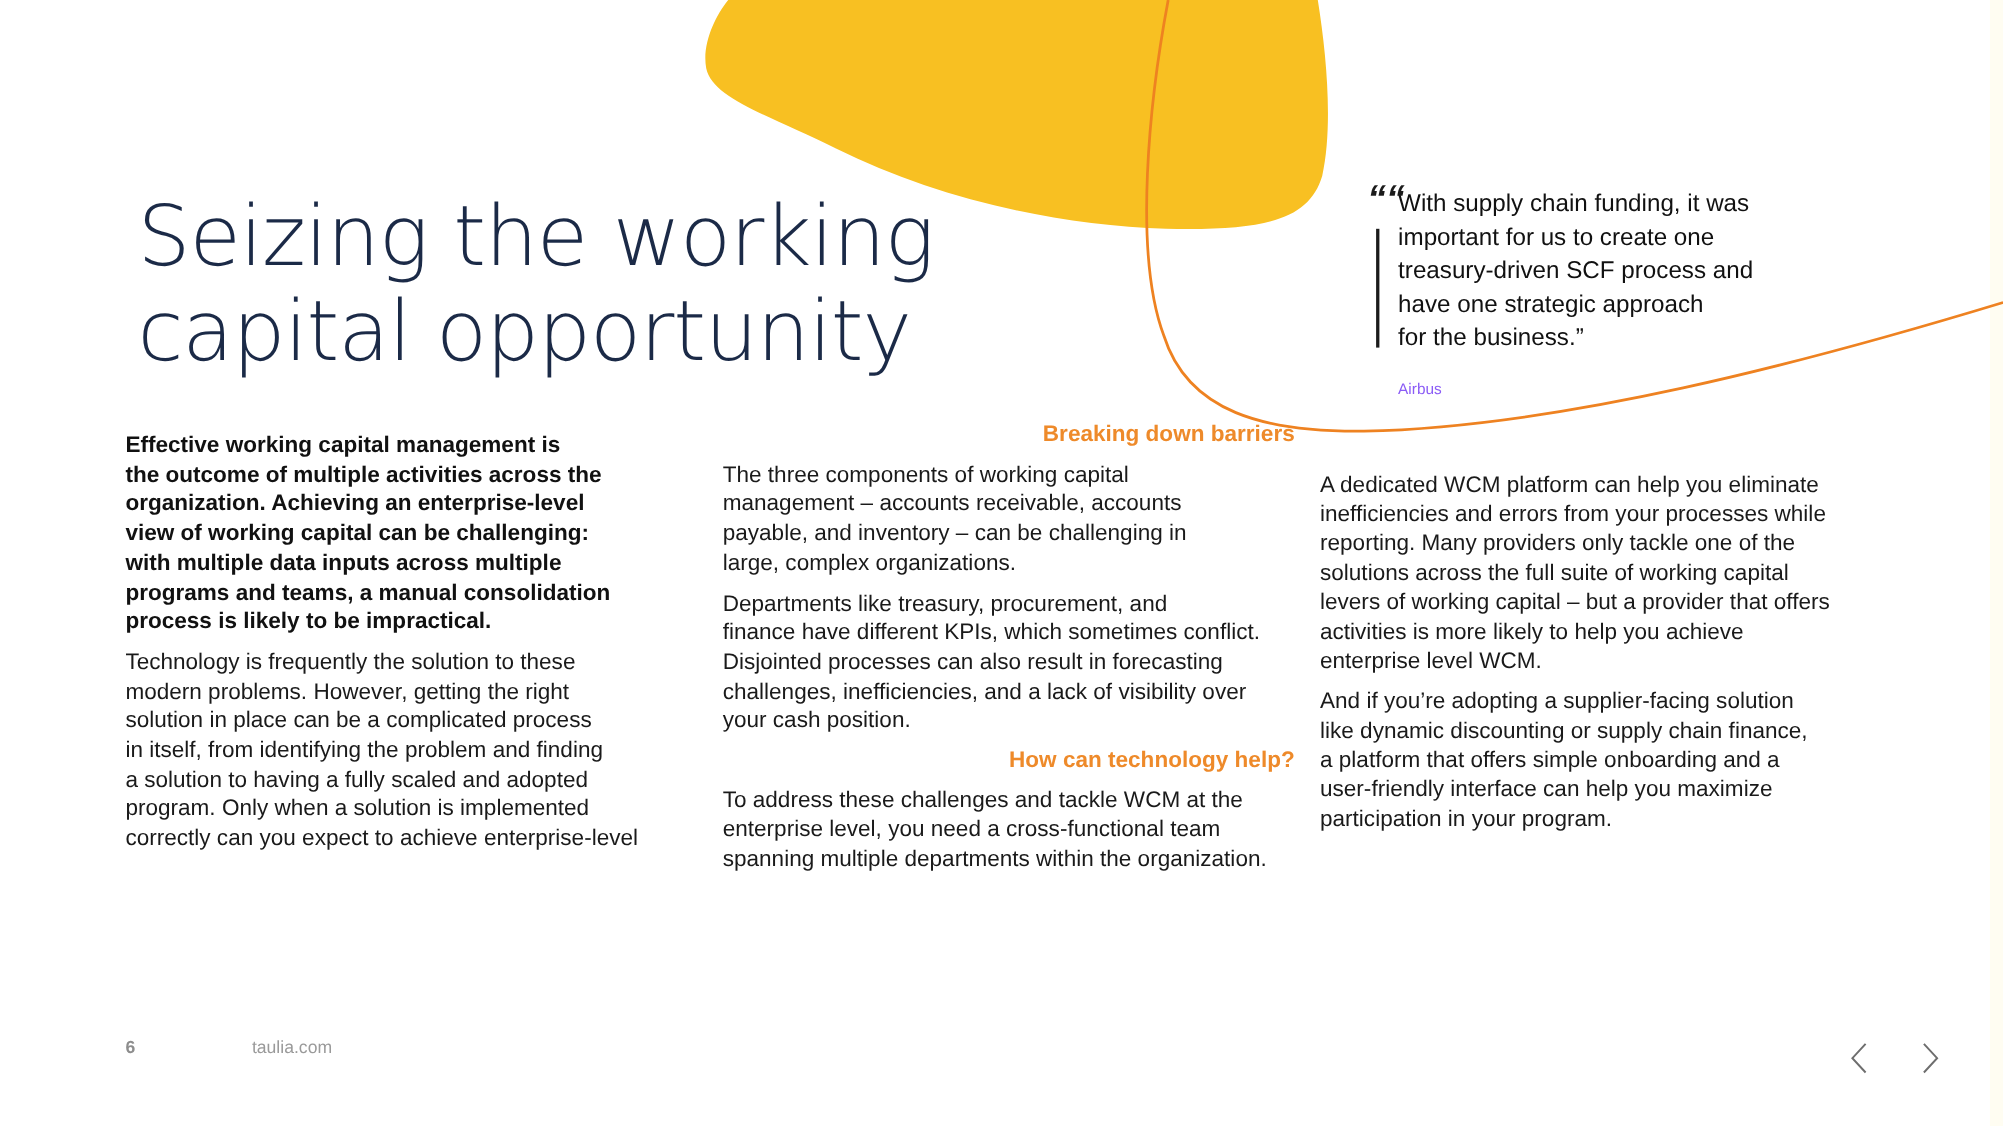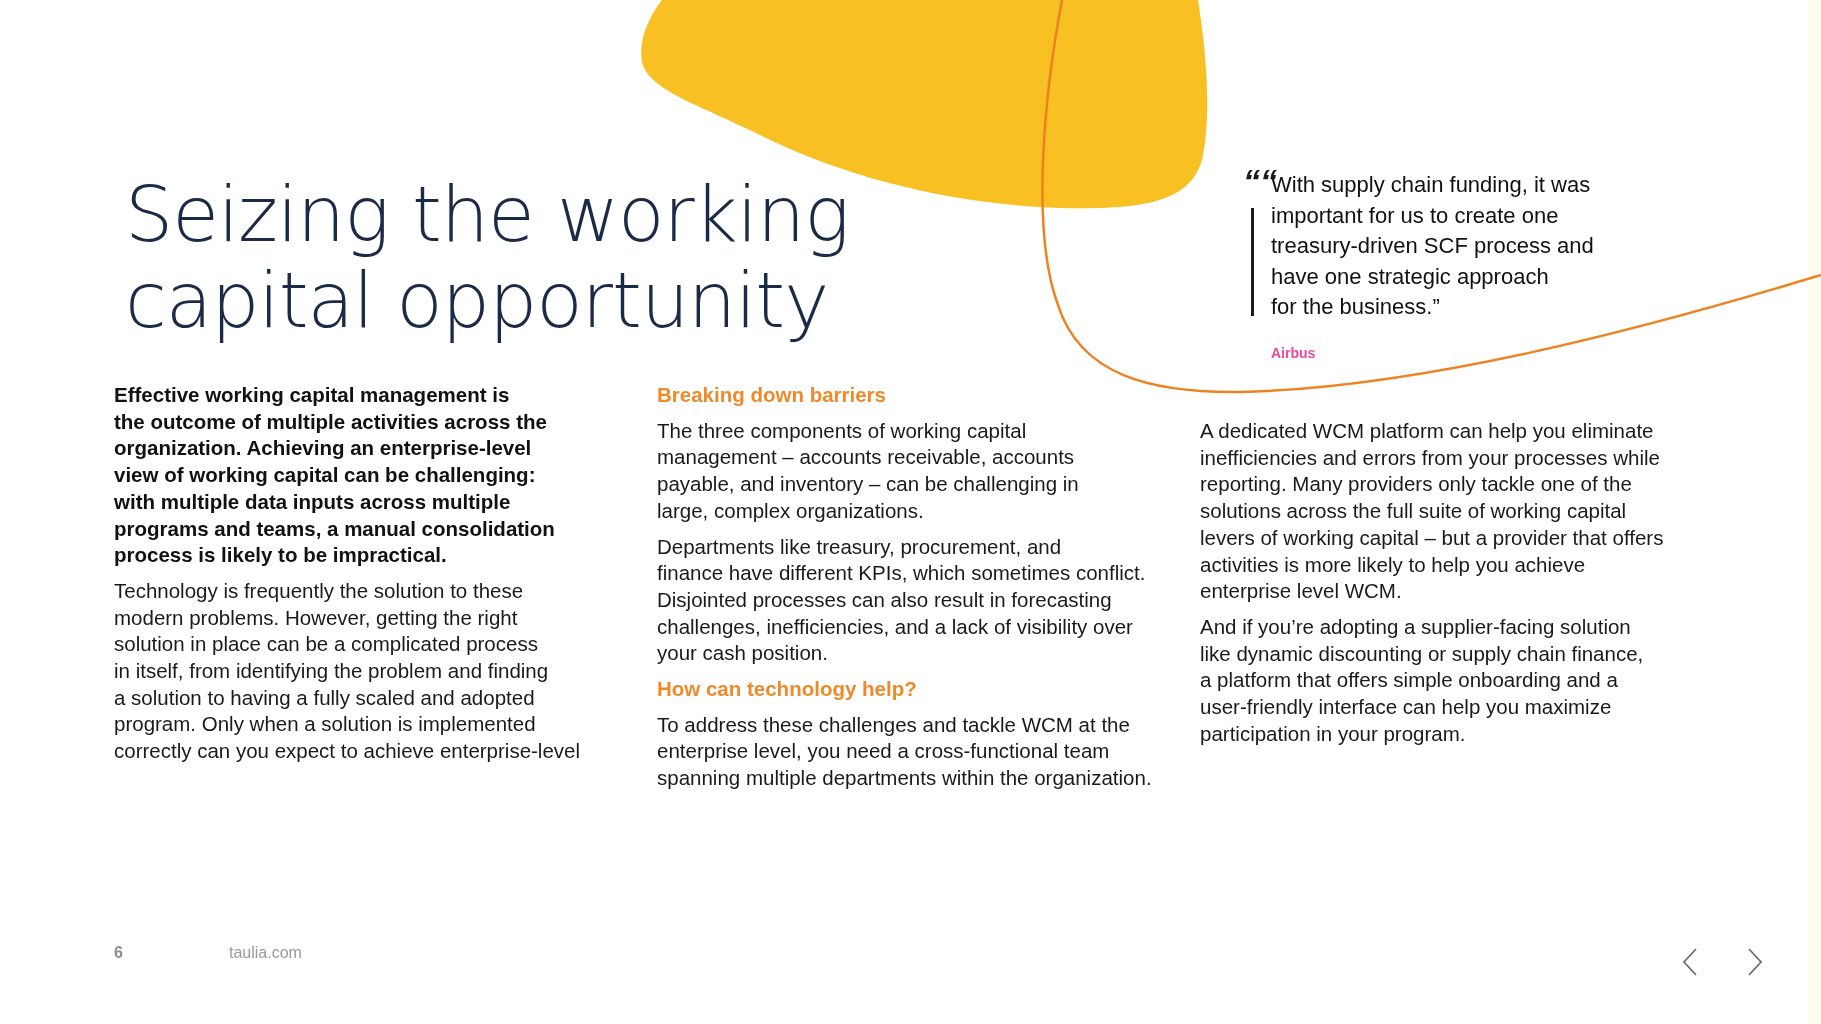--- a/index.html
+++ b/index.html
@@ -68,46 +68,47 @@
     .quote-text {
       margin: 0 0 0 28px;
       font-size: 22px;
       line-height: 30.5px;
       color: #111111;
     }
     .quote-text span { display: block; }
     .quote-author {
       margin: 22px 0 0 28px;
       font-size: 14px;
-      font-weight: bold;
-      color: #ec4899;
+      font-weight: normal;
+      color: #8b5cf6;
     }
 
     .col {
       position: absolute;
       top: 382px;
       font-size: 20.5px;
       line-height: 26.7px;
       color: #1a1a1a;
     }
-    .col p { margin: 0 0 9px 0; }
+    .col p { margin: 10px 0 9px 0; }
     .col p span { display: block; white-space: nowrap; }
     .col1 { left: 114px; width: 520px; }
     .col2 { left: 657px; width: 520px; }
     .col3 { left: 1200px; width: 520px; top: 418px; }
     .lead {
       font-weight: bold;
       color: #111111;
     }
     .subhead {
       margin: 0 0 9px 0;
       font-size: 20.5px;
       line-height: 26.7px;
       font-weight: bold;
       color: #ee8a2a;
+      text-align: right;
     }
 
     .footer-page {
       position: absolute;
       left: 114px;
       top: 944px;
       font-size: 16px;
       font-weight: bold;
       color: #8d8d8d;
     }

